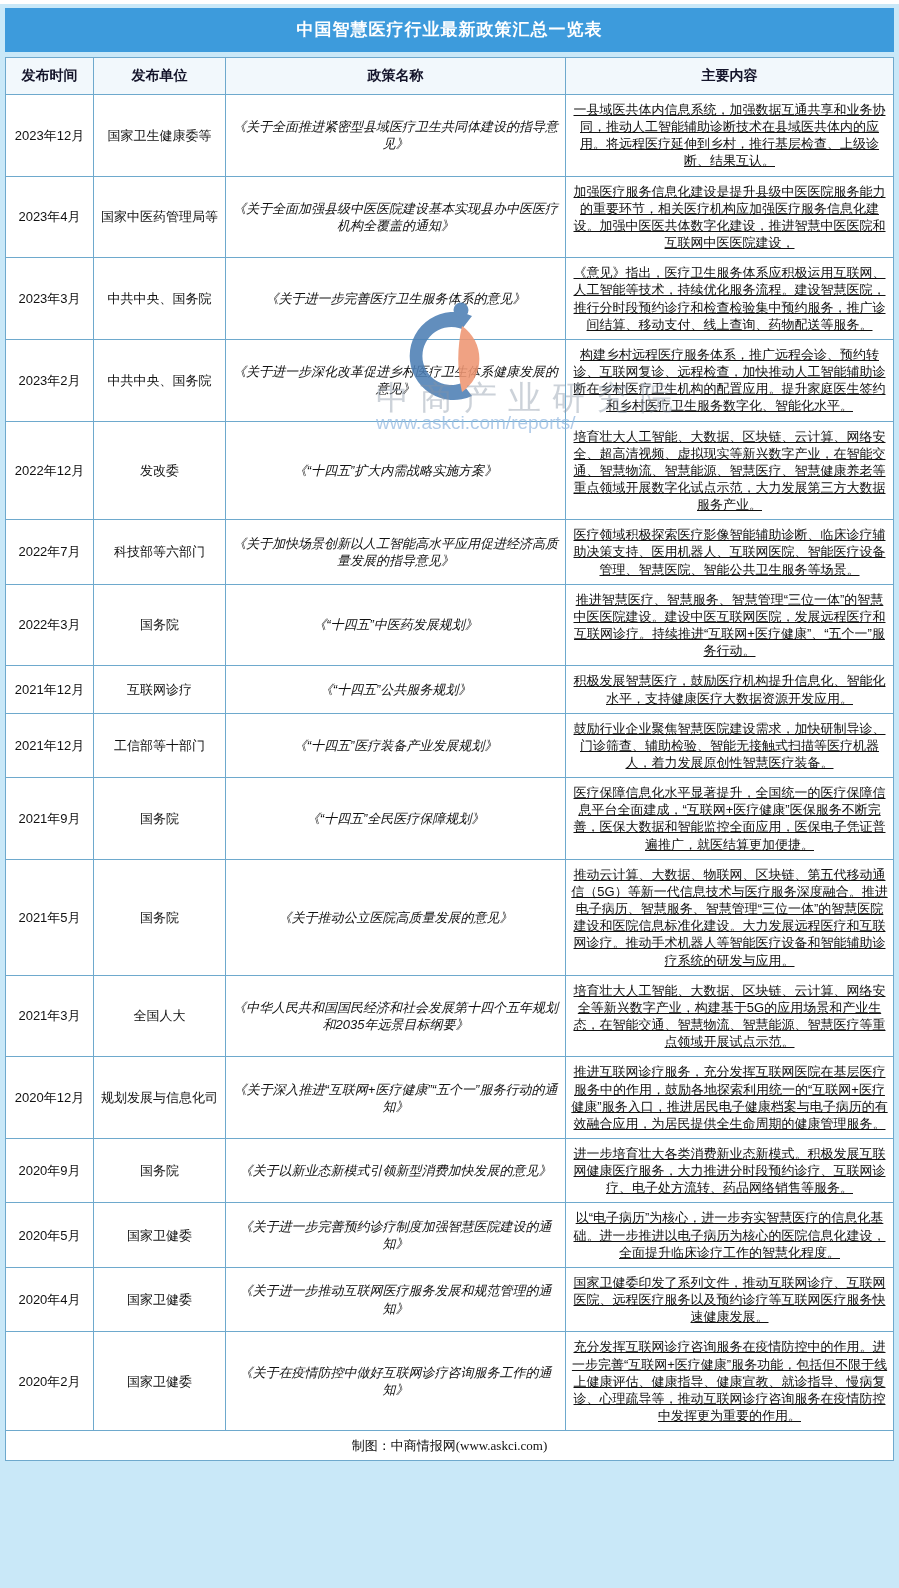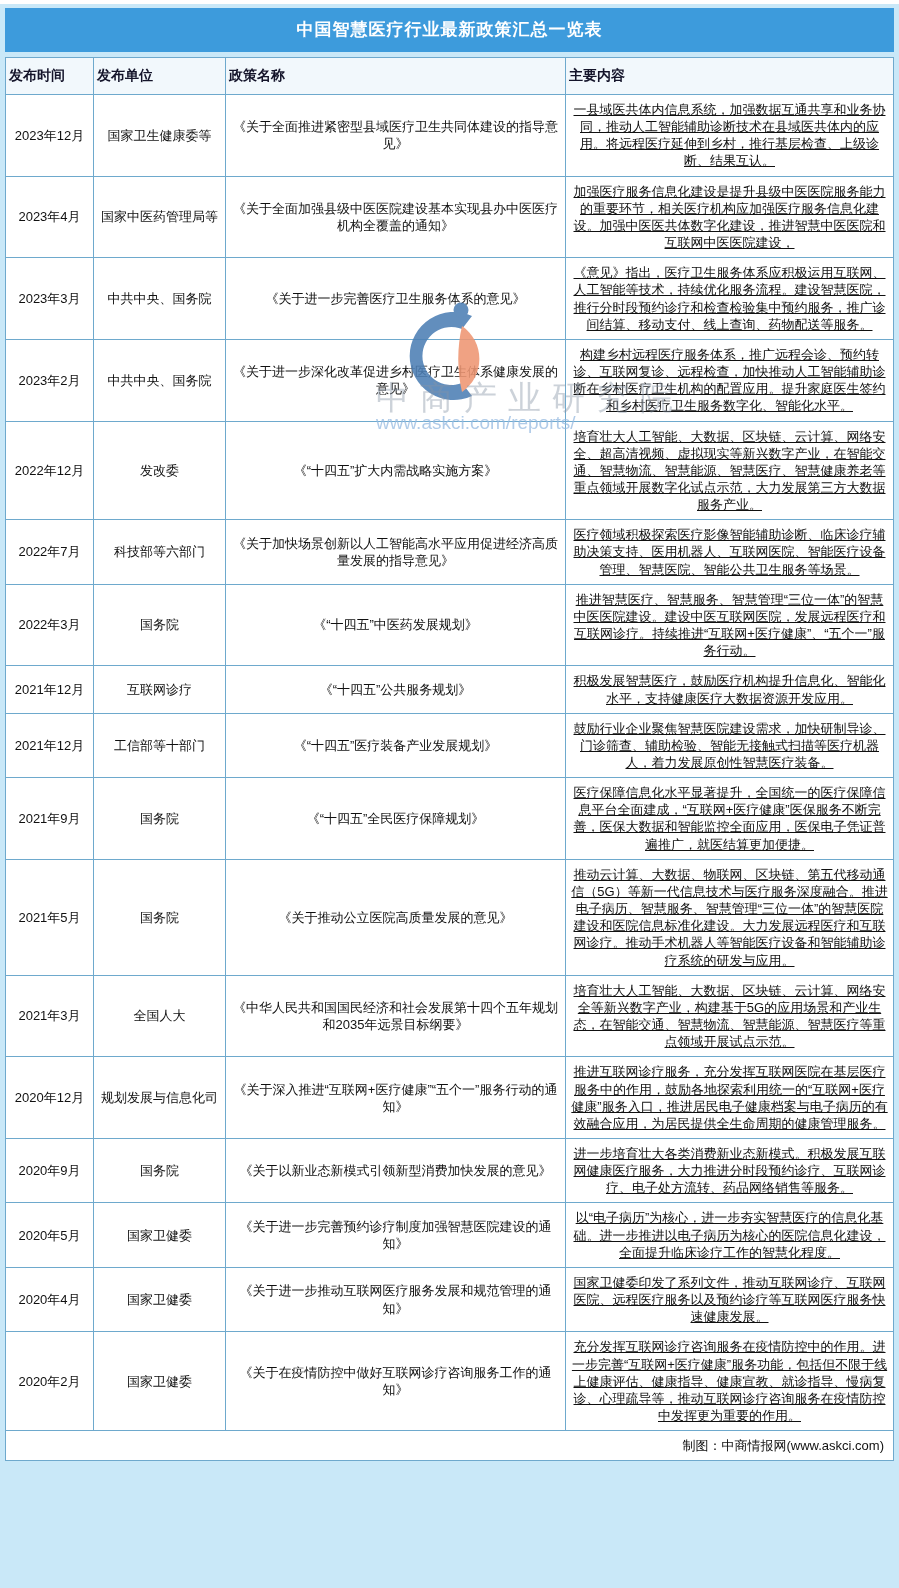--- a/index.html
+++ b/index.html
@@ -36,42 +36,43 @@
   table.policy-table th,
   table.policy-table td {
     border:1.6px solid #6ea9cd;
   }
   table.policy-table th {
     background:#f2f8fc;
     color:#14142a;
     font-size:14px;
     font-weight:bold;
     padding:9px 3px;
-    text-align:left;
+    text-align:center;
   }
   table.policy-table td {
     font-size:13px;
     color:#101010;
     line-height:1.32;
     padding:6px 4px;
     text-align:center;
     vertical-align:middle;
     word-break:break-all;
   }
   td.cell-content {
     text-align:justify;
     padding:6px 7px;
     text-decoration:underline;
   }
-  td.cell-policy { padding:6px 10px; }
+  td.cell-policy { padding:6px 10px;font-style:italic; }
   tr.footer-row td {
-    text-align:right;
+    text-align:center;
     font-size:13px;
     padding:6px 9px;
     color:#101010;
+    font-family:Liberation Serif, serif;
   }
   
   .watermark {
     position:absolute;
     left:372px;
     top:296px;
     width:330px;
     pointer-events:none;
     z-index:5;
   }

